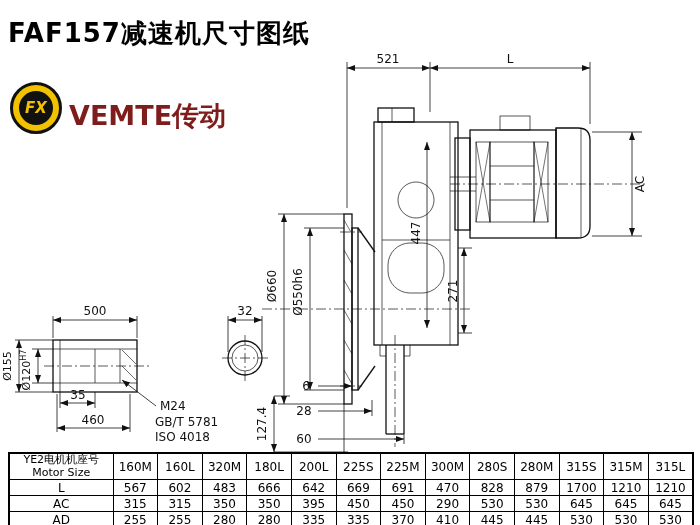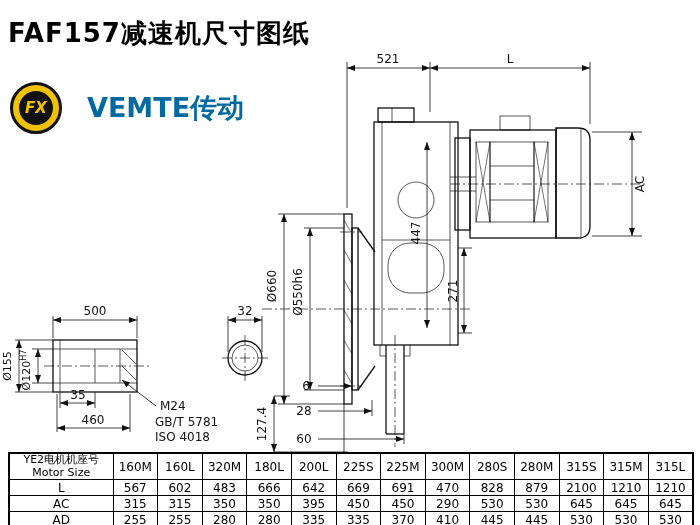--- a/index.html
+++ b/index.html
@@ -1,26 +1,26 @@
 <!DOCTYPE html>
 <html><head>
 <meta charset="utf-8">
 <style>
   html,body{margin:0;padding:0;}
   body{width:700px;height:525px;background:#fff;position:relative;overflow:hidden;
        font-family:"DejaVu Sans",sans-serif;color:#000;}
   .page-title{position:absolute;left:8px;top:16px;font-size:26px;font-weight:700;
               letter-spacing:1px;white-space:nowrap;}
-  .logo{position:absolute;left:10px;top:82px;display:flex;align-items:center;gap:25px;}
+  .logo{position:absolute;left:10px;top:82px;display:flex;align-items:flex-end;gap:7px;}
   .logo-icon{width:52px;height:52px;border-radius:50%;background:#f2c100;border:3px solid #111;
              box-sizing:border-box;display:flex;align-items:center;justify-content:center;}
   .logo-icon-inner{width:34px;height:34px;border-radius:50%;background:#111;color:#f2c100;
              display:flex;align-items:center;justify-content:center;font-weight:700;
              font-size:15px;font-style:italic;}
-  .logo-brand{font-size:27px;font-weight:800;color:#0369a1;white-space:nowrap;}
+  .logo-brand{font-size:27px;font-weight:800;color:#7f1d1d;white-space:nowrap;}
   svg{position:absolute;left:0;top:0;}
   .ln{stroke:#111;stroke-width:1.3;fill:none;}
   .tn{stroke:#111;stroke-width:.7;fill:none;}
   .dim{stroke:#111;stroke-width:.8;fill:none;}
   .cl{stroke:#111;stroke-width:.7;fill:none;stroke-dasharray:10 3 2 3;}
   .hl{stroke:#111;stroke-width:.6;fill:none;}
   text.d{font-family:"DejaVu Sans",sans-serif;font-size:12px;fill:#111;}
   text.s{font-family:"DejaVu Sans",sans-serif;font-size:11px;fill:#111;}
   #spec-table{position:absolute;left:8px;top:452px;width:686px;border-collapse:collapse;
               table-layout:fixed;font-size:12px;background:#fff;border:2px solid #000;}
@@ -236,21 +236,21 @@
         <td>567</td>
         <td>602</td>
         <td>483</td>
         <td>666</td>
         <td>642</td>
         <td>669</td>
         <td>691</td>
         <td>470</td>
         <td>828</td>
         <td>879</td>
-        <td>2100</td>
+        <td>1700</td>
         <td>1210</td>
         <td>1210</td>
       </tr>
       <tr>
         <td>AC</td>
         <td>315</td>
         <td>315</td>
         <td>350</td>
         <td>350</td>
         <td>395</td>

